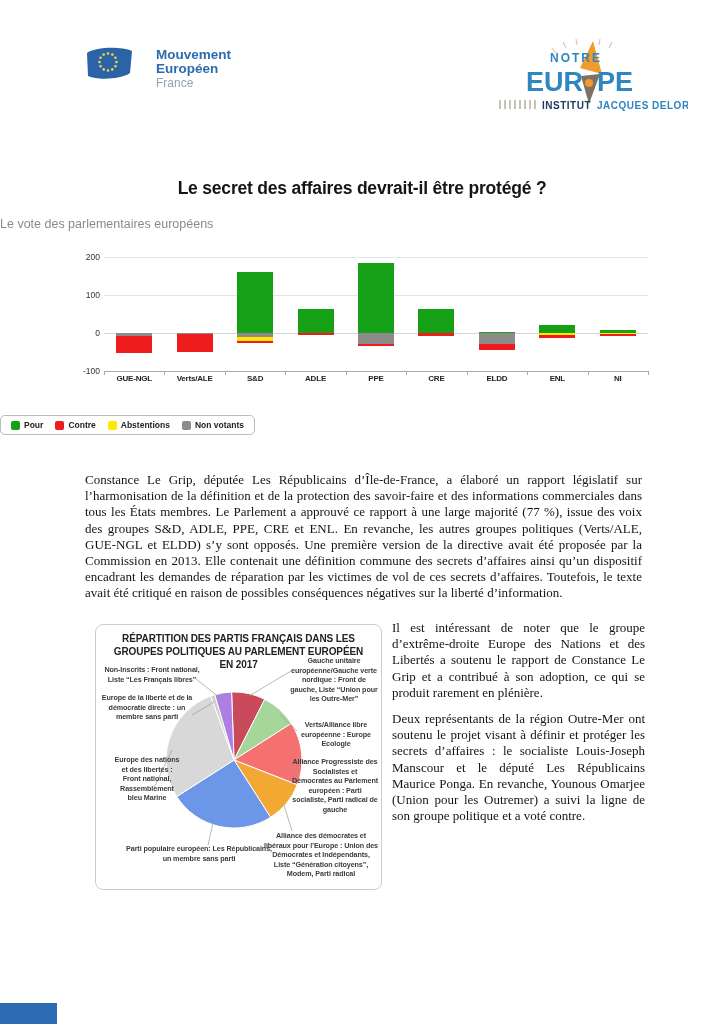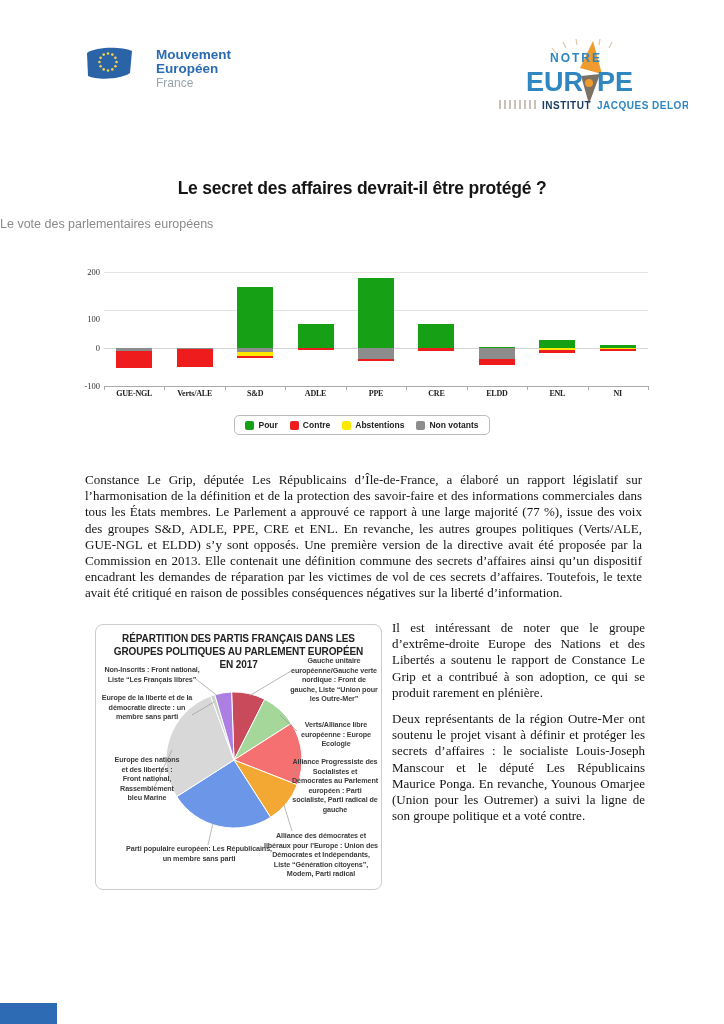--- a/index.html
+++ b/index.html
@@ -13,32 +13,32 @@
   .me-line3{font-size:12px;color:#97a3ad;}
   .ne-logo{position:absolute;left:498px;top:38px;}
 
   
   .title{position:absolute;top:178px;left:0;right:0;text-align:center;
          font-size:17.5px;font-weight:bold;color:#151515;letter-spacing:-0.2px;}
   .subtitle{position:absolute;top:217px;left:0;right:0;text-align:left;
          font-size:12.5px;color:#8a8a8a;}
 
   
-  #bar-plot{position:absolute;left:78px;top:267px;width:570px;height:140px;font-family:Liberation Serif, serif;}
+  #bar-plot{position:absolute;left:78px;top:252px;width:570px;height:140px;}
   .gridline{position:absolute;left:26px;right:0;height:1px;background:#e3e3e3;}
   .gridline.zero{background:#d5d5d5;}
   .gridline.axisline{background:#aaaaaa;}
   .y-label{position:absolute;left:0;width:22px;text-align:right;font-size:8.5px;color:#333;}
   .bar-seg{position:absolute;width:36px;}
   .x-label{position:absolute;top:122px;text-align:center;font-size:8px;font-weight:bold;
            color:#222;letter-spacing:-0.2px;}
   .tick{position:absolute;width:1px;height:4px;top:119px;background:#aaaaaa;}
 
   
-  .legend-row{position:absolute;top:415px;left:0;right:0;display:flex;justify-content:center;}
+  .legend-row{position:absolute;top:415px;left:0;right:0;display:flex;justify-content:flex-start;}
   .legend{display:inline-flex;gap:12px;border:1px solid #bbb;border-radius:5px;
           padding:4px 10px;align-items:center;background:#fff;}
   .legend-item{display:flex;align-items:center;gap:4px;font-size:8.5px;font-weight:bold;color:#222;}
   .swatch{width:9px;height:9px;border-radius:2px;background:#ccc;}
 
   
   .main-par{position:absolute;left:85px;top:472px;width:557px;
             font-family:"Liberation Serif",serif;font-size:13px;line-height:16.2px;
             text-align:justify;color:#141414;margin:0;}
   .right-col{position:absolute;left:392px;top:620px;width:253px;
@@ -112,21 +112,21 @@
     </svg>
   </div>
 
   <div class="title">Le secret des affaires devrait-il être protégé ?</div>
   <div class="subtitle">Le vote des parlementaires européens</div>
 
   <div id="bar-plot">
       <div class="gridline" style="top: 5px;"></div>
       <div class="y-label" style="top: 0px;">200</div>
       <div class="gridline" style="top: 43px;"></div>
-      <div class="y-label" style="top: 38px; margin-top: 9px;">100</div>
+      <div class="y-label" style="top: 38px;">100</div>
       <div class="gridline zero" style="top: 81px;"></div>
       <div class="y-label" style="top: 76px;">0</div>
       <div class="gridline axisline" style="top: 119px;"></div>
       <div class="y-label" style="top: 114px;">-100</div>
       <div class="tick" style="left: 26px;"></div>
       <div class="tick" style="left: 86.4444px;"></div>
       <div class="tick" style="left: 146.889px;"></div>
       <div class="tick" style="left: 207.333px;"></div>
       <div class="tick" style="left: 267.778px;"></div>
       <div class="tick" style="left: 328.222px;"></div>

